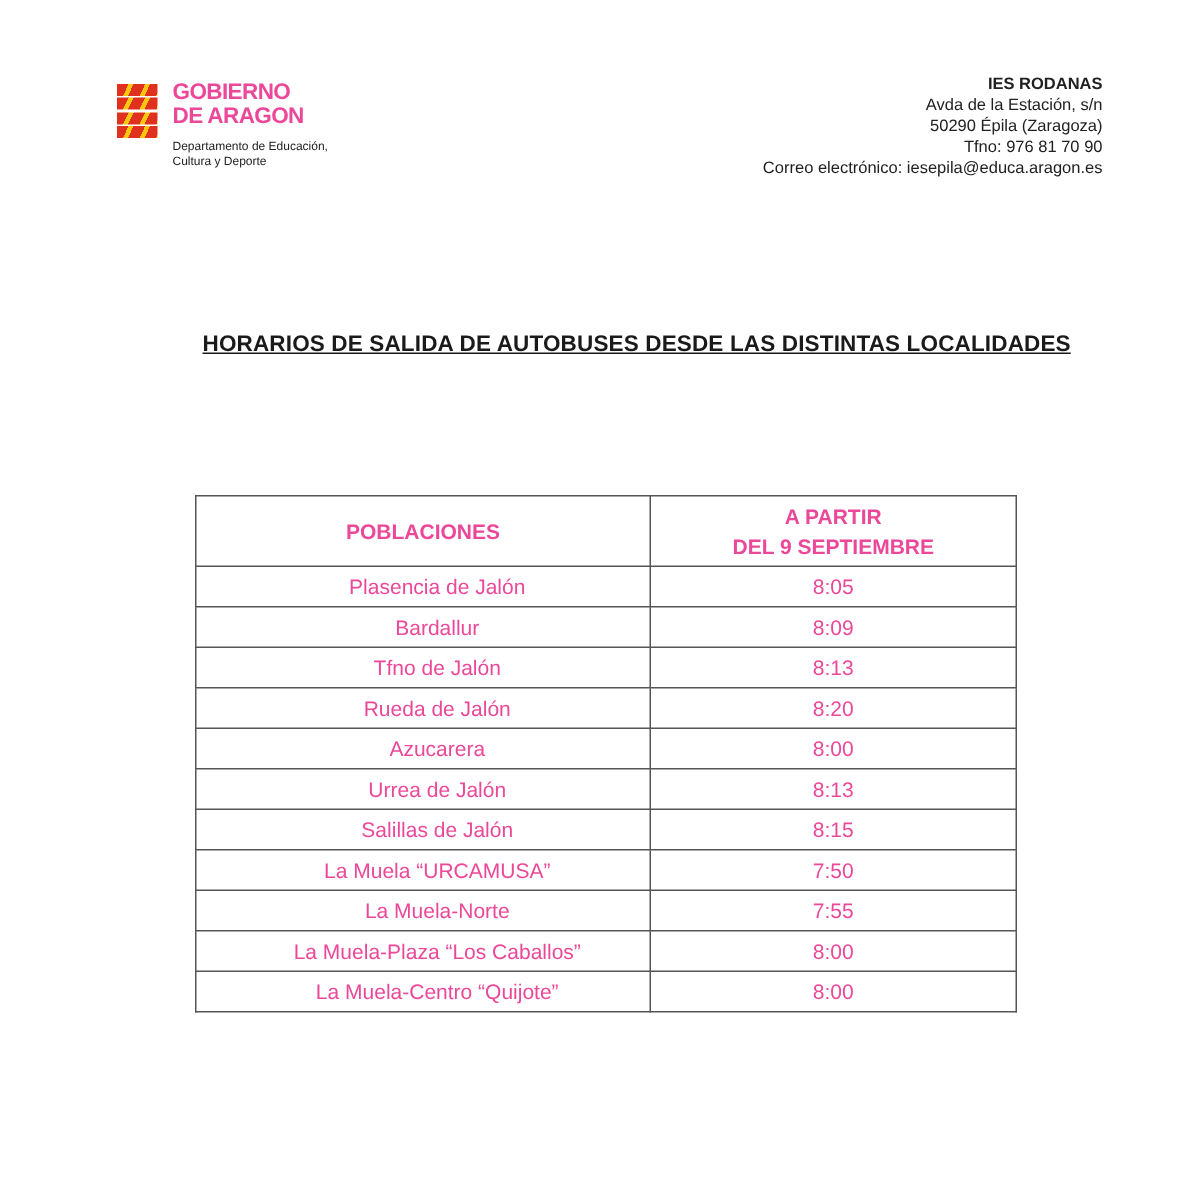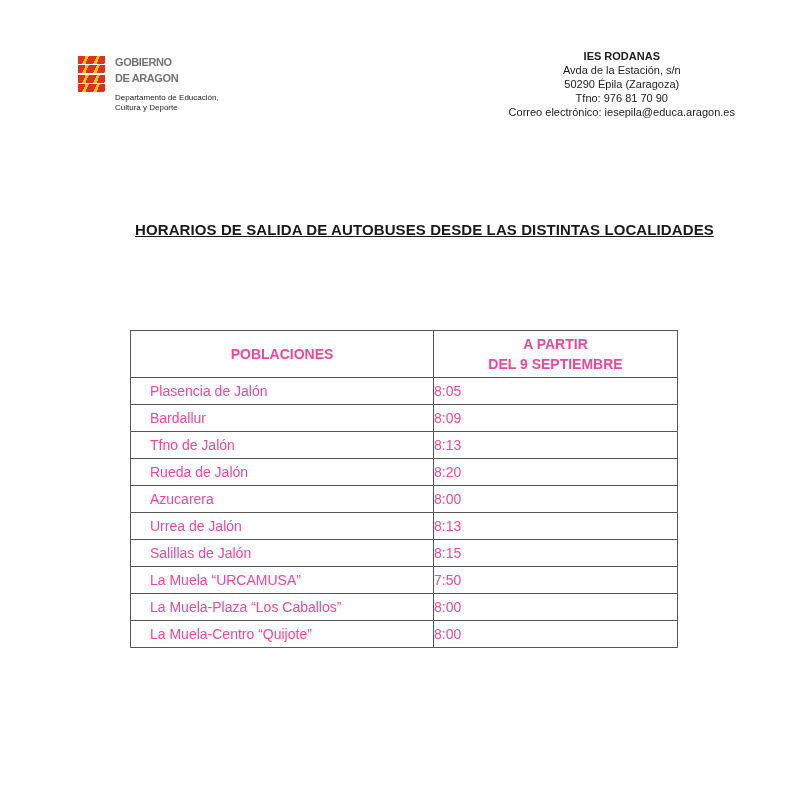--- a/index.html
+++ b/index.html
@@ -13,31 +13,31 @@
   
   .logo-block { position:absolute; left:78px; top:54px; }
   .logo-row { display:flex; align-items:flex-start; }
   .logo-icon {
     width:27px; height:36px; margin-top:2px;
     display:flex; flex-direction:column; justify-content:space-between;
   }
   .band { height:7.6px; width:100%; }
   .logo-text { margin-left:10px; }
   .logo-title {
-    font-size:11px; font-weight:bold; line-height:16px;
-    letter-spacing:-0.4px; color:#737373;
+    font-size:15px; font-weight:bold; line-height:16px;
+    letter-spacing:-0.4px; color:#ec4899;
   }
   .logo-subtitle {
     margin-top:7px; font-size:8px; line-height:10px; color:#222222;
   }
 
   
   .contact-block {
     position:absolute; top:49px; right:62px;
-    text-align:center; font-size:11px; line-height:14px; color:#212121;
+    text-align:right; font-size:11px; line-height:14px; color:#212121;
   }
   .contact-name { font-weight:bold; }
 
   
   .page-title {
     position:absolute; top:221px; left:135px; width:567px;
     text-align:right; font-size:15px; font-weight:bold;
     text-decoration:underline; letter-spacing:0.1px; color:#1a1a1a;
     white-space:nowrap;
   }
@@ -51,22 +51,22 @@
   .schedule-table th, .schedule-table td {
     border:1px solid #555555; vertical-align:middle;
   }
   .col-poblacion { width:303px; }
   .col-hora { width:244px; }
   .schedule-table thead th {
     height:47px; font-weight:bold; text-align:center; font-size:14px;
   }
   .hdr-line { display:block; line-height:20px; }
   .schedule-table tbody td { height:27px; }
-  .cell-poblacion { padding-left:19px; text-align:left; }
-  .cell-hora { }
+  .cell-poblacion { padding-left:19px; text-align:center; }
+  .cell-hora { text-align:center; }
 </style>
 </head>
 <body>
 
 <div class="logo-block">
   <div class="logo-row">
     <div class="logo-icon">
       <div class="band" style="background: repeating-linear-gradient(115deg, rgb(224, 48, 30) 0px, rgb(224, 48, 30) 7px, rgb(255, 196, 14) 7px, rgb(255, 196, 14) 10px);"></div>
       <div class="band" style="background: repeating-linear-gradient(115deg, rgb(224, 48, 30) 0px, rgb(224, 48, 30) 7px, rgb(255, 196, 14) 7px, rgb(255, 196, 14) 10px);"></div>
       <div class="band" style="background: repeating-linear-gradient(115deg, rgb(224, 48, 30) 0px, rgb(224, 48, 30) 7px, rgb(255, 196, 14) 7px, rgb(255, 196, 14) 10px);"></div>
@@ -136,20 +136,24 @@
       </tr>
       <tr>
         <td class="cell-poblacion">Salillas de Jalón</td>
         <td class="cell-hora">8:15</td>
       </tr>
       <tr>
         <td class="cell-poblacion">La Muela “URCAMUSA”</td>
         <td class="cell-hora">7:50</td>
       </tr>
       <tr>
+        <td class="cell-poblacion">La Muela-Norte</td>
+        <td class="cell-hora">7:55</td>
+      </tr>
+      <tr>
         <td class="cell-poblacion">La Muela-Plaza “Los Caballos”</td>
         <td class="cell-hora">8:00</td>
       </tr>
       <tr>
         <td class="cell-poblacion">La Muela-Centro “Quijote”</td>
         <td class="cell-hora">8:00</td>
       </tr>
     </tbody>
 </table>
 

